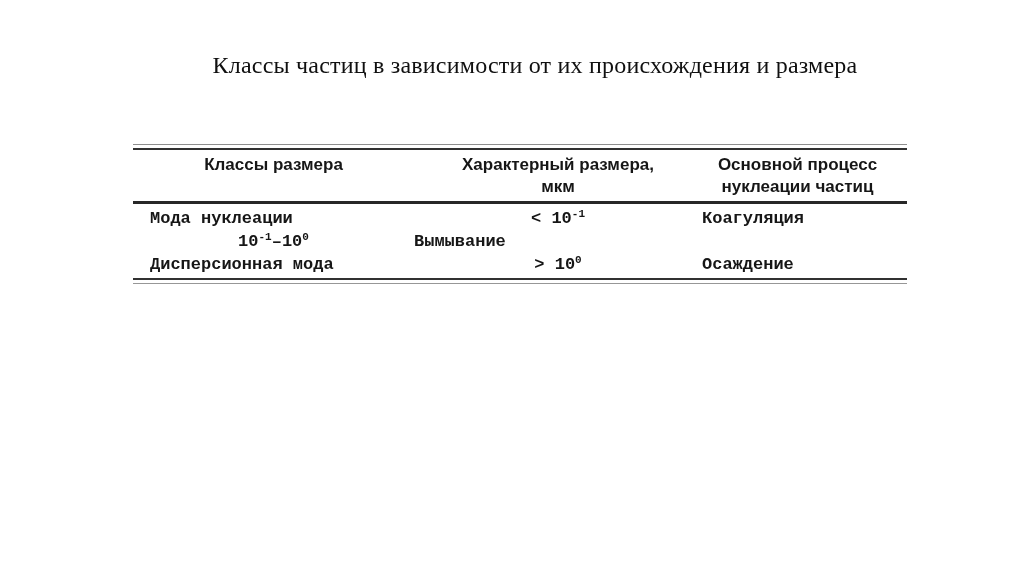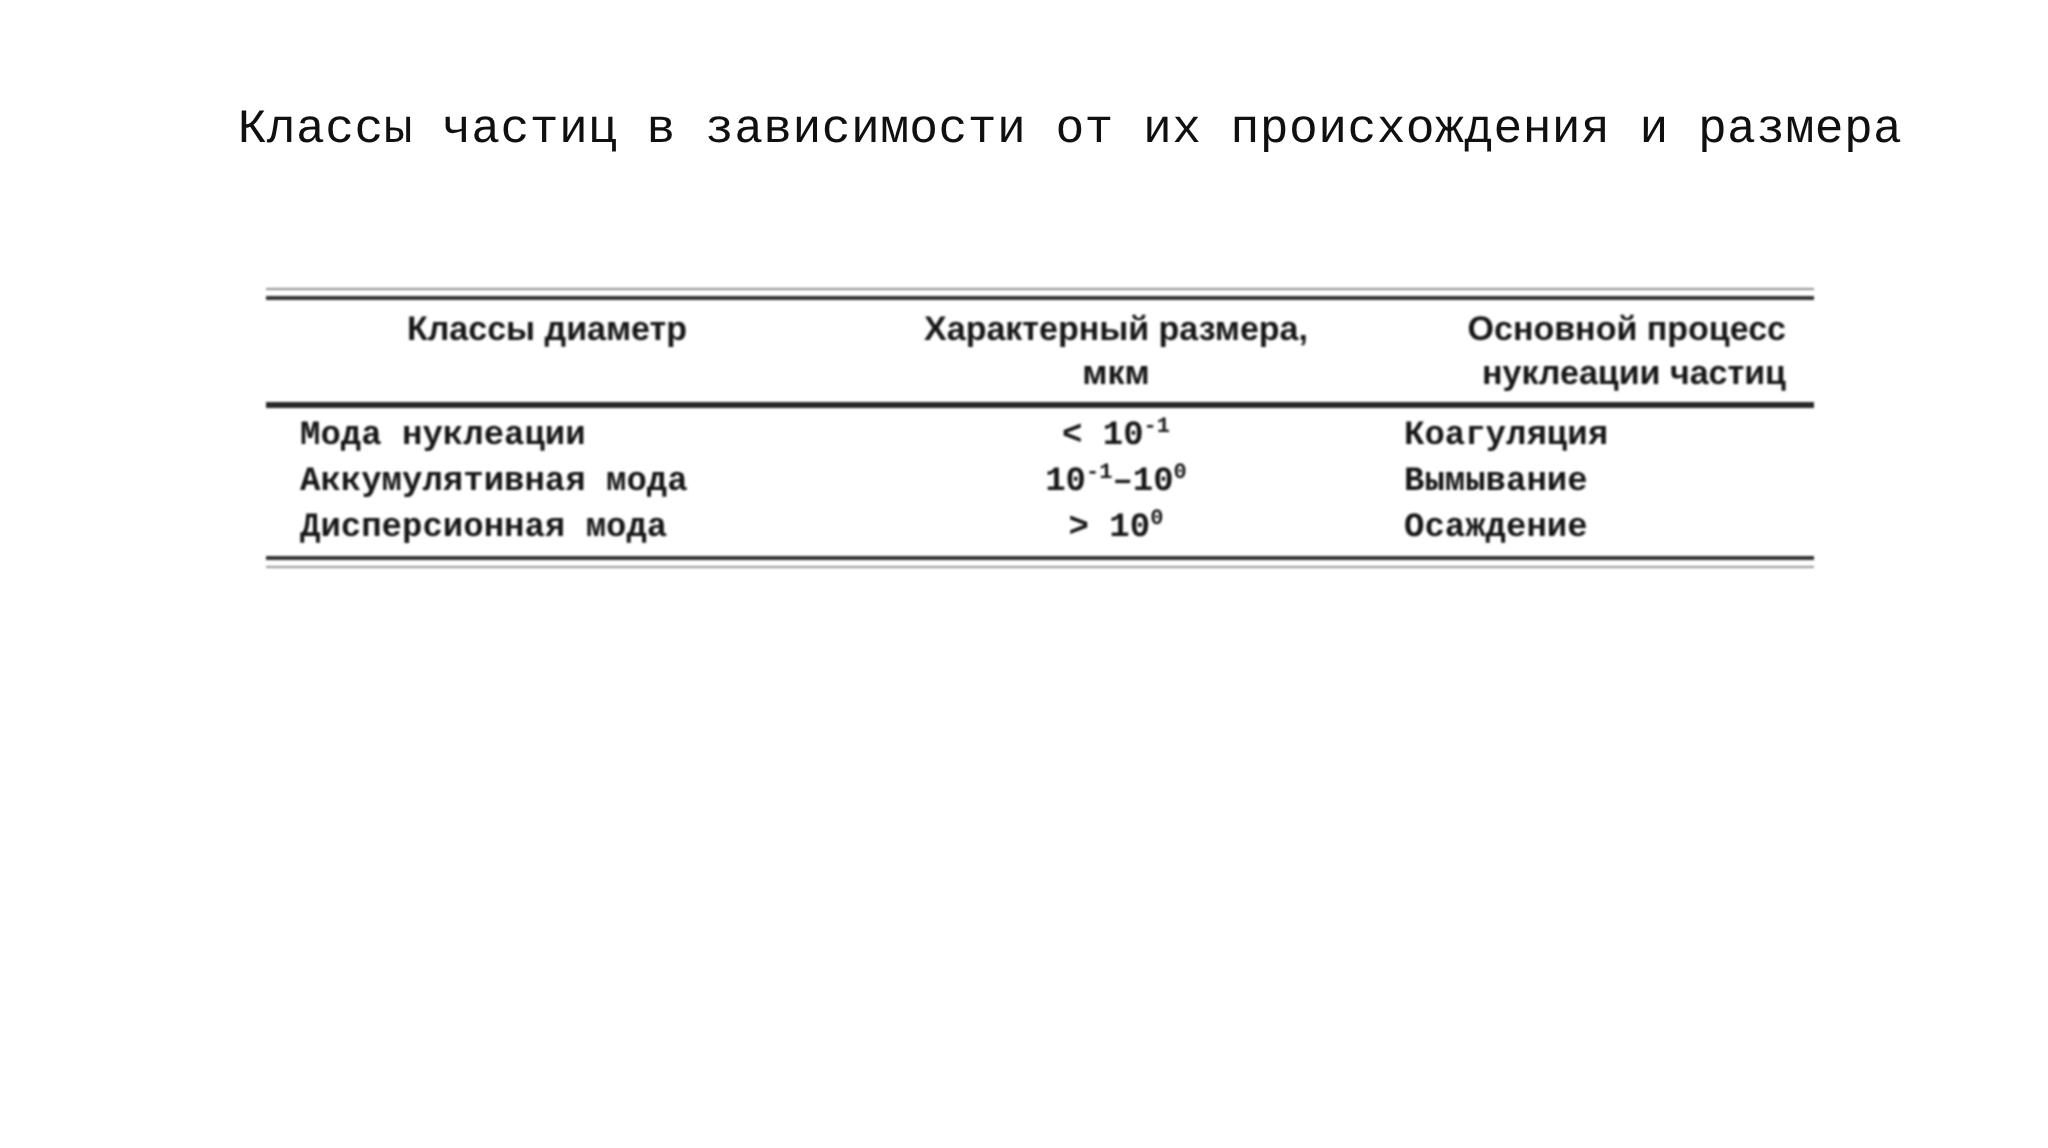--- a/index.html
+++ b/index.html
@@ -16,21 +16,21 @@
     width: 1024px;
     height: 574px;
     background: #ffffff;
   }
   .slide-title {
     position: absolute;
     top: 52px;
     left: 535px;
     transform: translateX(-50%);
     white-space: nowrap;
-    font-family: Liberation Mono, monospace;
+    font-family: Liberation Serif, serif;
     font-size: 24px;
     font-weight: 400;
     color: #101010;
     letter-spacing: 0.2px;
   }
   .scan-table {
     position: absolute;
     left: 133px;
     top: 144px;
     width: 774px;
@@ -83,21 +83,20 @@
   }
   .cell-diameter {
     text-align: center;
   }
   .cell-process {
     text-align: left;
     padding-right: 14px;
   }
   .th.cell-process-h {
     padding-right: 14px;
-    text-align: right;
   }
   sup.exp {
     font-size: 11px;
     font-weight: 700;
     position: relative;
     top: 1px;
     line-height: 0;
   }
 </style>
 </head>
@@ -106,42 +105,41 @@
 <div class="slide">
 
   <div class="slide-title">Классы частиц в зависимости от их происхождения и размера</div>
 
   <div class="scan-table">
 
     <div class="rule-top"></div>
 
     <div class="grid-row header-row">
       <div class="th">
-        <span class="h-line">Классы диаметр</span>
+        <span class="h-line">Классы размера</span>
       </div>
       <div class="th">
         <span class="h-line">Характерный размера,</span>
         <span class="h-line">мкм</span>
       </div>
       <div class="th cell-process-h">
         <span class="h-line">Основной процесс</span>
         <span class="h-line">нуклеации частиц</span>
       </div>
     </div>
 
     <div class="rule-header"></div>
 
     <div class="body-rows">
         <div class="grid-row body-row">
           <div class="cell-class">Мода нуклеации</div>
           <div class="cell-diameter"><span>&lt; 10</span><sup class="exp">-1</sup></div>
           <div class="cell-process">Коагуляция</div>
         </div>
         <div class="grid-row body-row">
-          <div class="cell-class">Аккумулятивная мода</div>
           <div class="cell-diameter"><span>10</span><sup class="exp">-1</sup><span>–10</span><sup class="exp">0</sup></div>
           <div class="cell-process">Вымывание</div>
         </div>
         <div class="grid-row body-row">
           <div class="cell-class">Дисперсионная мода</div>
           <div class="cell-diameter"><span>&gt; 10</span><sup class="exp">0</sup></div>
           <div class="cell-process">Осаждение</div>
         </div>
       </div>
 

